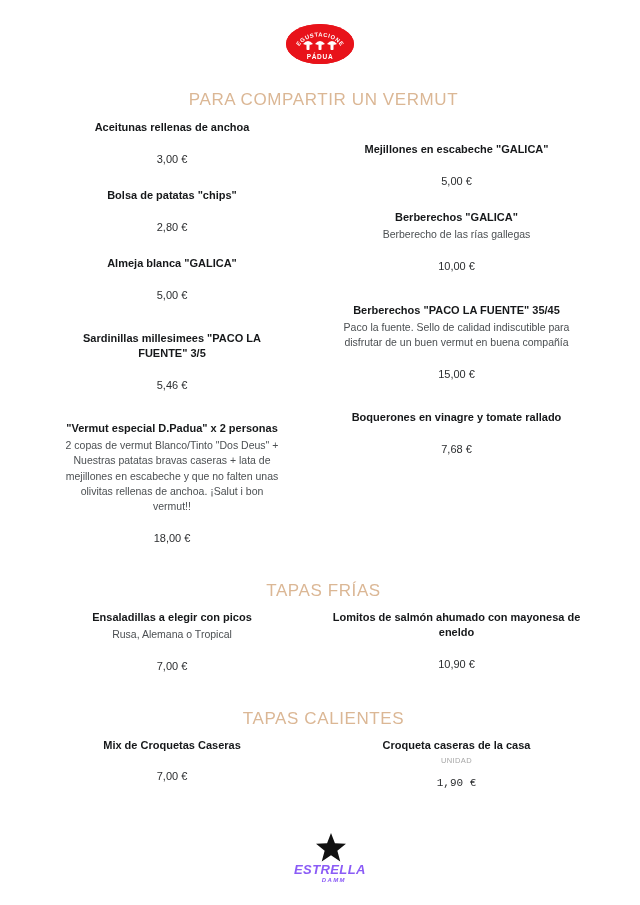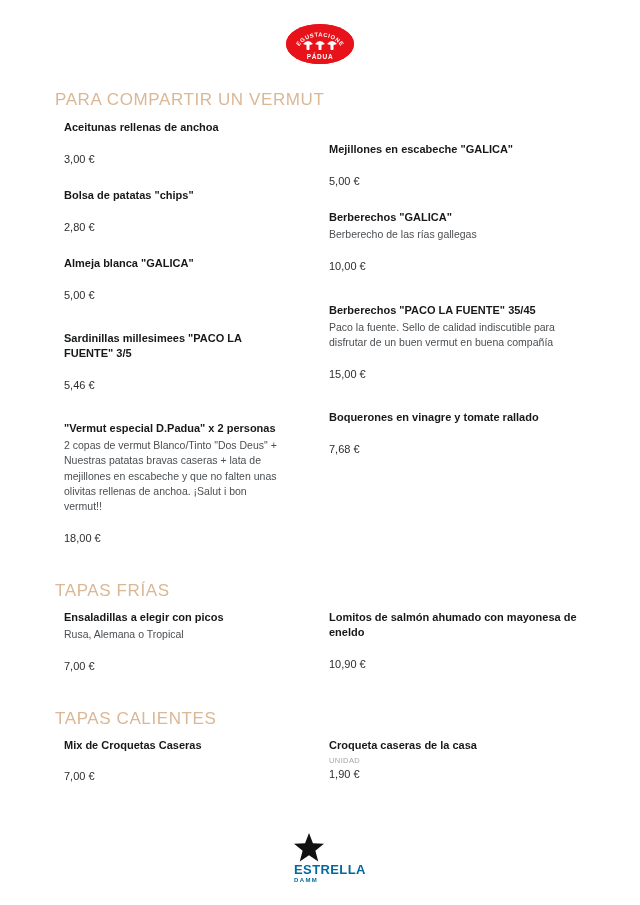--- a/index.html
+++ b/index.html
@@ -33,21 +33,21 @@
   }
   .logo-oval svg { display: block; }
 
   
   .menu {
     padding: 0 48px;
     box-sizing: border-box;
     width: 640px;
   }
 
-  .section { margin-top: 0; }
+  .section { margin-top: 0; text-align: center; }
   .section-title {
     color: #dbb795;
     font-size: 17px;
     letter-spacing: 0.6px;
     font-weight: 400;
     margin: 0 0 8px 7px;
     line-height: 1.2;
   }
   #section-0 .section-title { margin-bottom: 10px; }
 
@@ -101,22 +101,23 @@
   .footer {
     position: absolute;
     left: 0;
     width: 640px;
     bottom: 22px;
     display: flex;
     justify-content: center;
   }
   .estrella {
     width: 52px;
-    text-align: left;
-    color: #0369a1;
+    text-align: right;
+    color: #8b5cf6;
+    font-style: italic;
   }
   .estrella .star { line-height: 0; }
   .estrella .brand {
     font-family: "Liberation Sans", sans-serif;
     font-weight: bold;
     font-size: 13px;
     letter-spacing: 0.4px;
     line-height: 1;
     margin-top: 1px;
   }
@@ -234,21 +235,21 @@
         <div class="col col-left">
           <div class="item">
             <p class="item-name">Mix de Croquetas Caseras</p>
             <p class="item-price price-gap-lg">7,00 €</p>
           </div>
         </div>
         <div class="col col-right">
           <div class="item">
             <p class="item-name">Croqueta caseras de la casa</p>
             <p class="item-unit">UNIDAD</p>
-            <p class="item-price price-gap-sm" style="margin-top: 3px;">1,90 €</p>
+            <p class="item-price price-gap-sm" style="margin-top: 12px; font-family: Liberation Mono, monospace;">1,90 €</p>
           </div>
         </div>
       </div>
     </div>
   </div>
 
 <div class="footer">
   <div class="estrella">
     <div class="star">
       <svg width="30" height="29" viewBox="0 0 32 31" aria-hidden="true">

